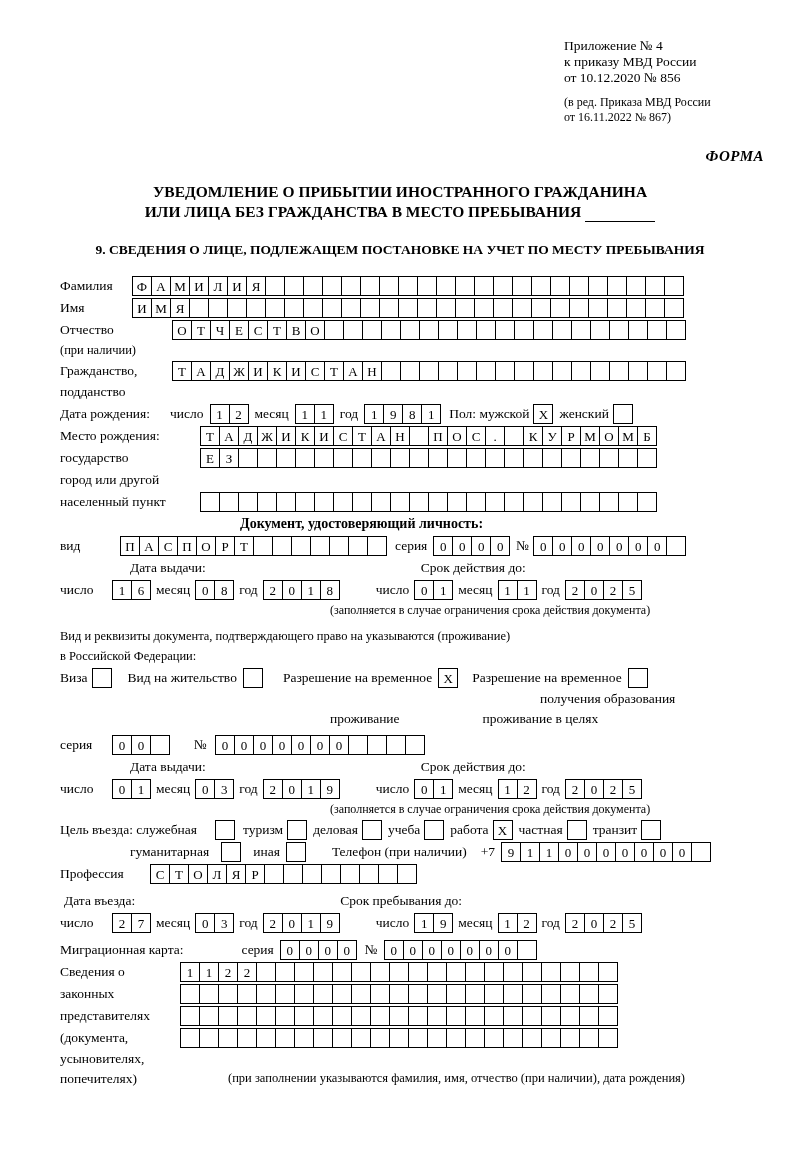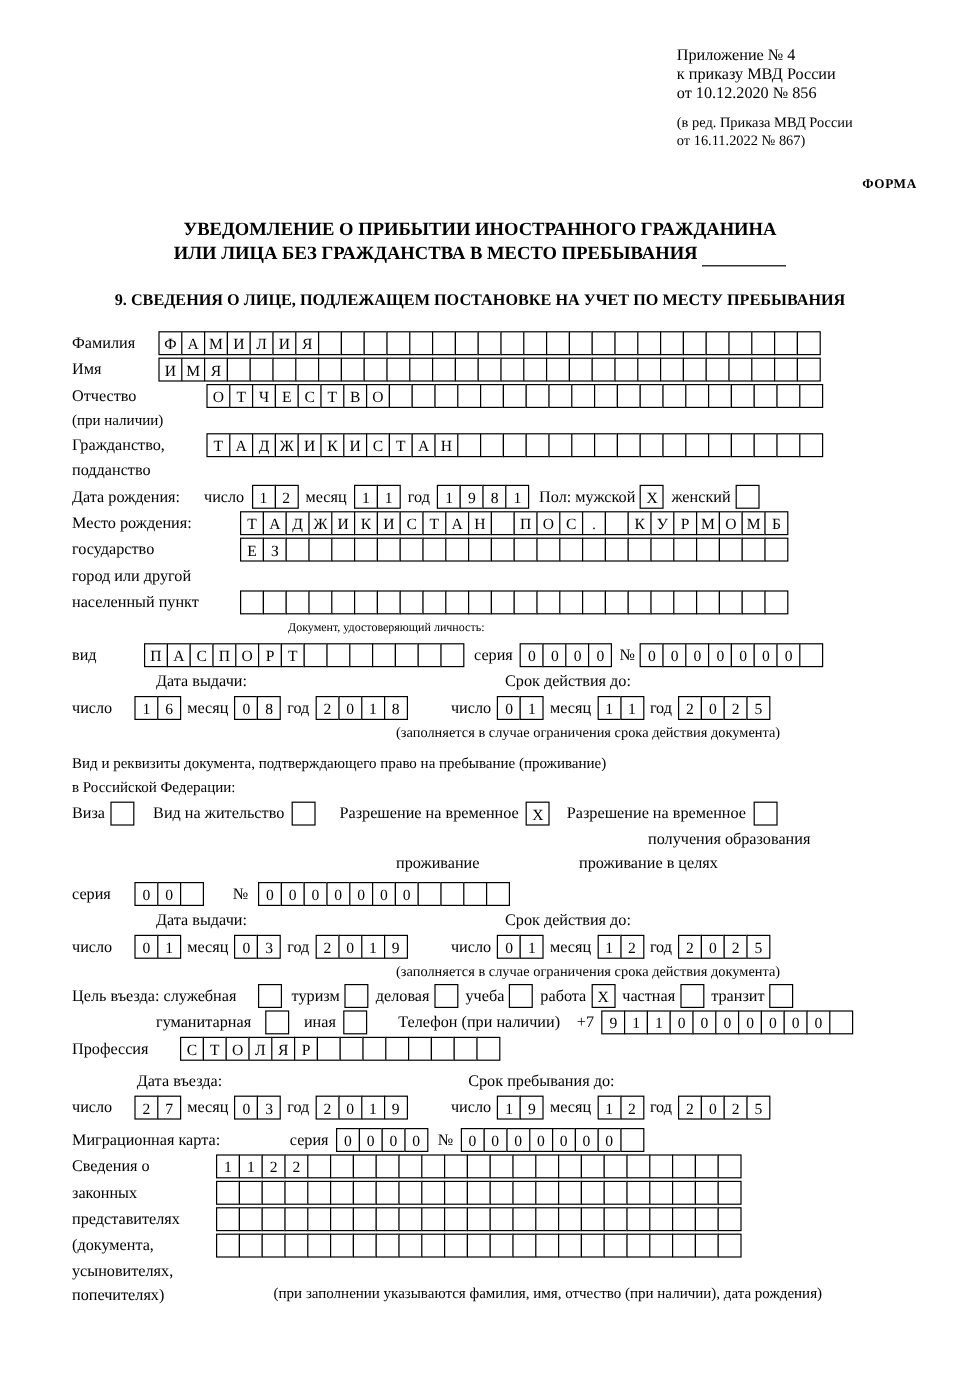--- a/index.html
+++ b/index.html
@@ -28,22 +28,23 @@
   }
   .doc-ref .small{
     font-size:12px;
     margin-top:9px;
     line-height:15px;
   }
   .forma{
     position:absolute;
     top:148px; right:36px;
     font-weight:bold;
-    font-size:11px;
+    font-size:15px;
     letter-spacing:0.5px;
+    font-style:italic;
   }
   .title{
     position:absolute;
     top:182px;left:0;width:800px;
     text-align:center;
     font-weight:bold;
     font-size:15.5px;
     line-height:20px;
   }
   .title .ul{
@@ -101,22 +102,22 @@
     text-align:center;
     font-size:13px;
     line-height:19px;
     display:inline-block;
   }
   .note{
     font-size:12px;
   }
   .hdr-center{
     text-align:right;
-    font-weight:normal;
-    font-size:10px;
+    font-weight:bold;
+    font-size:14px;
   }
   .mt4{margin-top:0;}
   .mt6{margin-top:6px;}
   .mt8{margin-top:8px;}
   .footnote{
     font-size:12.5px;
   }
 </style>
 </head>
 <body>
@@ -485,21 +486,21 @@
           <div class="cell">2</div>
           <div class="cell">5</div>
         </div>
     </div>
 
     <div class="row" style="padding-left:330px;min-height:18px">
       <div class="note">(заполняется в случае ограничения срока действия документа)</div>
     </div>
 
     <div class="row mt8" style="min-height:19px">
-      <div class="lbl small">Вид и реквизиты документа, подтверждающего право на пребывание (проживание)</div>
+      <div class="lbl small">Вид и реквизиты документа, подтверждающего право на указываются (проживание)</div>
     </div>
     <div class="row" style="min-height:19px">
       <div class="lbl small">в Российской Федерации:</div>
     </div>
 
     <div class="row mt4">
       <div class="lbl">Виза</div>
       <div class="box" style="margin-left:4px"></div>
       <div class="lbl" style="margin-left:16px">Вид на жительство</div>
       <div class="box" style="margin-left:6px"></div>
@@ -637,21 +638,21 @@
           <div class="cell"></div>
           <div class="cell"></div>
           <div class="cell"></div>
           <div class="cell"></div>
           <div class="cell"></div>
           <div class="cell"></div>
           <div class="cell"></div>
         </div>
     </div>
 
-    <div class="row mt6" style="padding-left:114px">
+    <div class="row mt6" style="padding-left:64px">
       <div class="lbl">Дата въезда:</div>
       <div class="lbl" style="margin-left:205px">Срок пребывания до:</div>
     </div>
 
     <div class="row">
       <div class="lbl" style="width:52px">число</div>
       <div class="cells" id="entry-day">
           <div class="cell">2</div>
           <div class="cell">7</div>
         </div>

